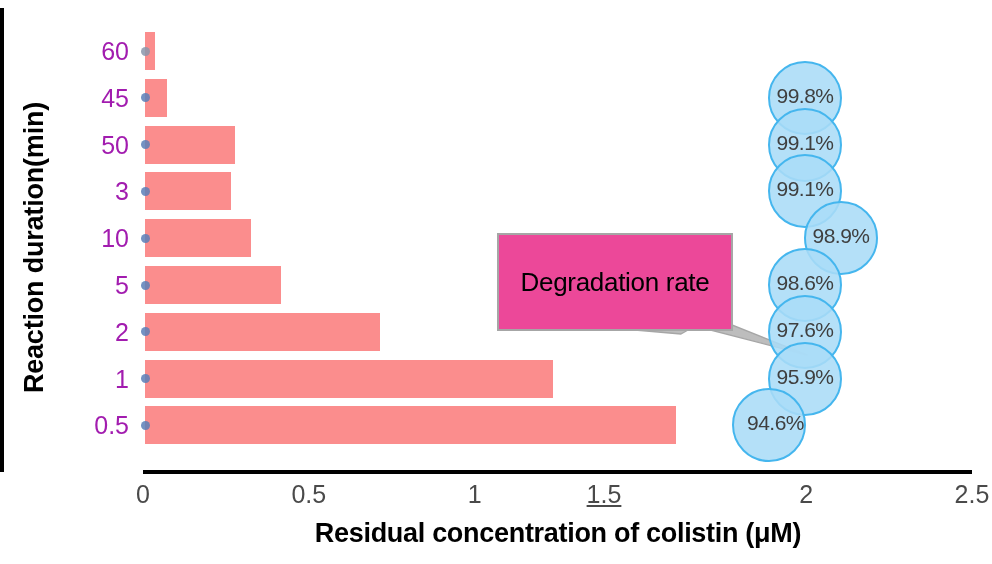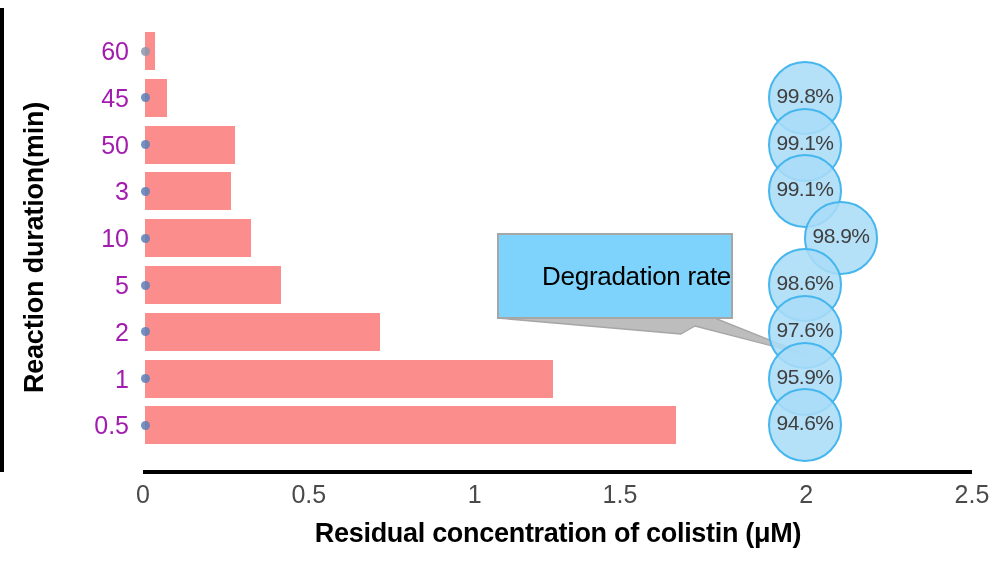--- a/index.html
+++ b/index.html
@@ -147,27 +147,27 @@
     white-space: nowrap;
     transform: translateY(-2px);
   }
 
   
   #callout-box {
     position: absolute;
     left: 497px;
     top: 233px;
     width: 236px;
-    height: 86px;
+    height: 98px;
     border: 2px solid #a6a6a6;
-    background: #7dd3fc;
+    background: #ec4899;
     box-sizing: border-box;
     display: flex;
     flex-direction: column;
-    align-items: flex-end;
+    align-items: center;
     justify-content: center;
     z-index: 5;
   }
   .callout-line {
     font-size: 26px;
     font-weight: normal;
     color: #000000;
     line-height: 1.18;
     letter-spacing: -0.3px;
     white-space: nowrap;
@@ -219,21 +219,21 @@
       <div class="bar" style="left: 2px; top: 351.6px; width: 407.868px;"></div>
       <div class="cat-dot" style="left: -2px; top: 366.1px;"></div>
       <div class="bar" style="left: 2px; top: 398.4px; width: 530.56px;"></div>
       <div class="cat-dot" style="left: -2px; top: 412.9px;"></div>
     </div>
 
   <div id="xticks">
       <div class="xtick-label" style="left: 143px;">0</div>
       <div class="xtick-label" style="left: 308.8px;">0.5</div>
       <div class="xtick-label" style="left: 474.6px;">1</div>
-      <div class="xtick-label" style="left: 620px;">1.5</div>
+      <div class="xtick-label" style="left: 604px; text-decoration: underline;">1.5</div>
       <div class="xtick-label" style="left: 806.2px;">2</div>
       <div class="xtick-label" style="left: 972px;">2.5</div>
     </div>
 
   <div id="x-axis-title">Residual concentration of colistin (μM)</div>
 
   <div id="bubble-stack">
       <div class="bubble" style="left: 768px; top: 60.8px; z-index: 21;">
         <span class="bubble-text">99.8%</span>
       </div>
@@ -248,21 +248,21 @@
       </div>
       <div class="bubble" style="left: 768px; top: 248px; z-index: 25;">
         <span class="bubble-text">98.6%</span>
       </div>
       <div class="bubble" style="left: 768px; top: 294.8px; z-index: 26;">
         <span class="bubble-text">97.6%</span>
       </div>
       <div class="bubble" style="left: 768px; top: 341.6px; z-index: 27;">
         <span class="bubble-text">95.9%</span>
       </div>
-      <div class="bubble" style="left: 768px; top: 388.4px; z-index: 28;">
+      <div class="bubble" style="left: 732px; top: 388.4px; z-index: 28; justify-content: flex-end;">
         <span class="bubble-text">94.6%</span>
       </div>
     </div>
 
   <svg id="callout-tail" width="330" height="62" viewBox="0 0 330 62">
     <polygon points="0,18 190,7 310,55 198,26 184,34" fill="#bdbdbd" stroke="#a6a6a6" stroke-width="1.4" stroke-linejoin="round"></polygon>
   </svg>
 
   <div id="callout-box">
     <div class="callout-line">Degradation rate</div>

